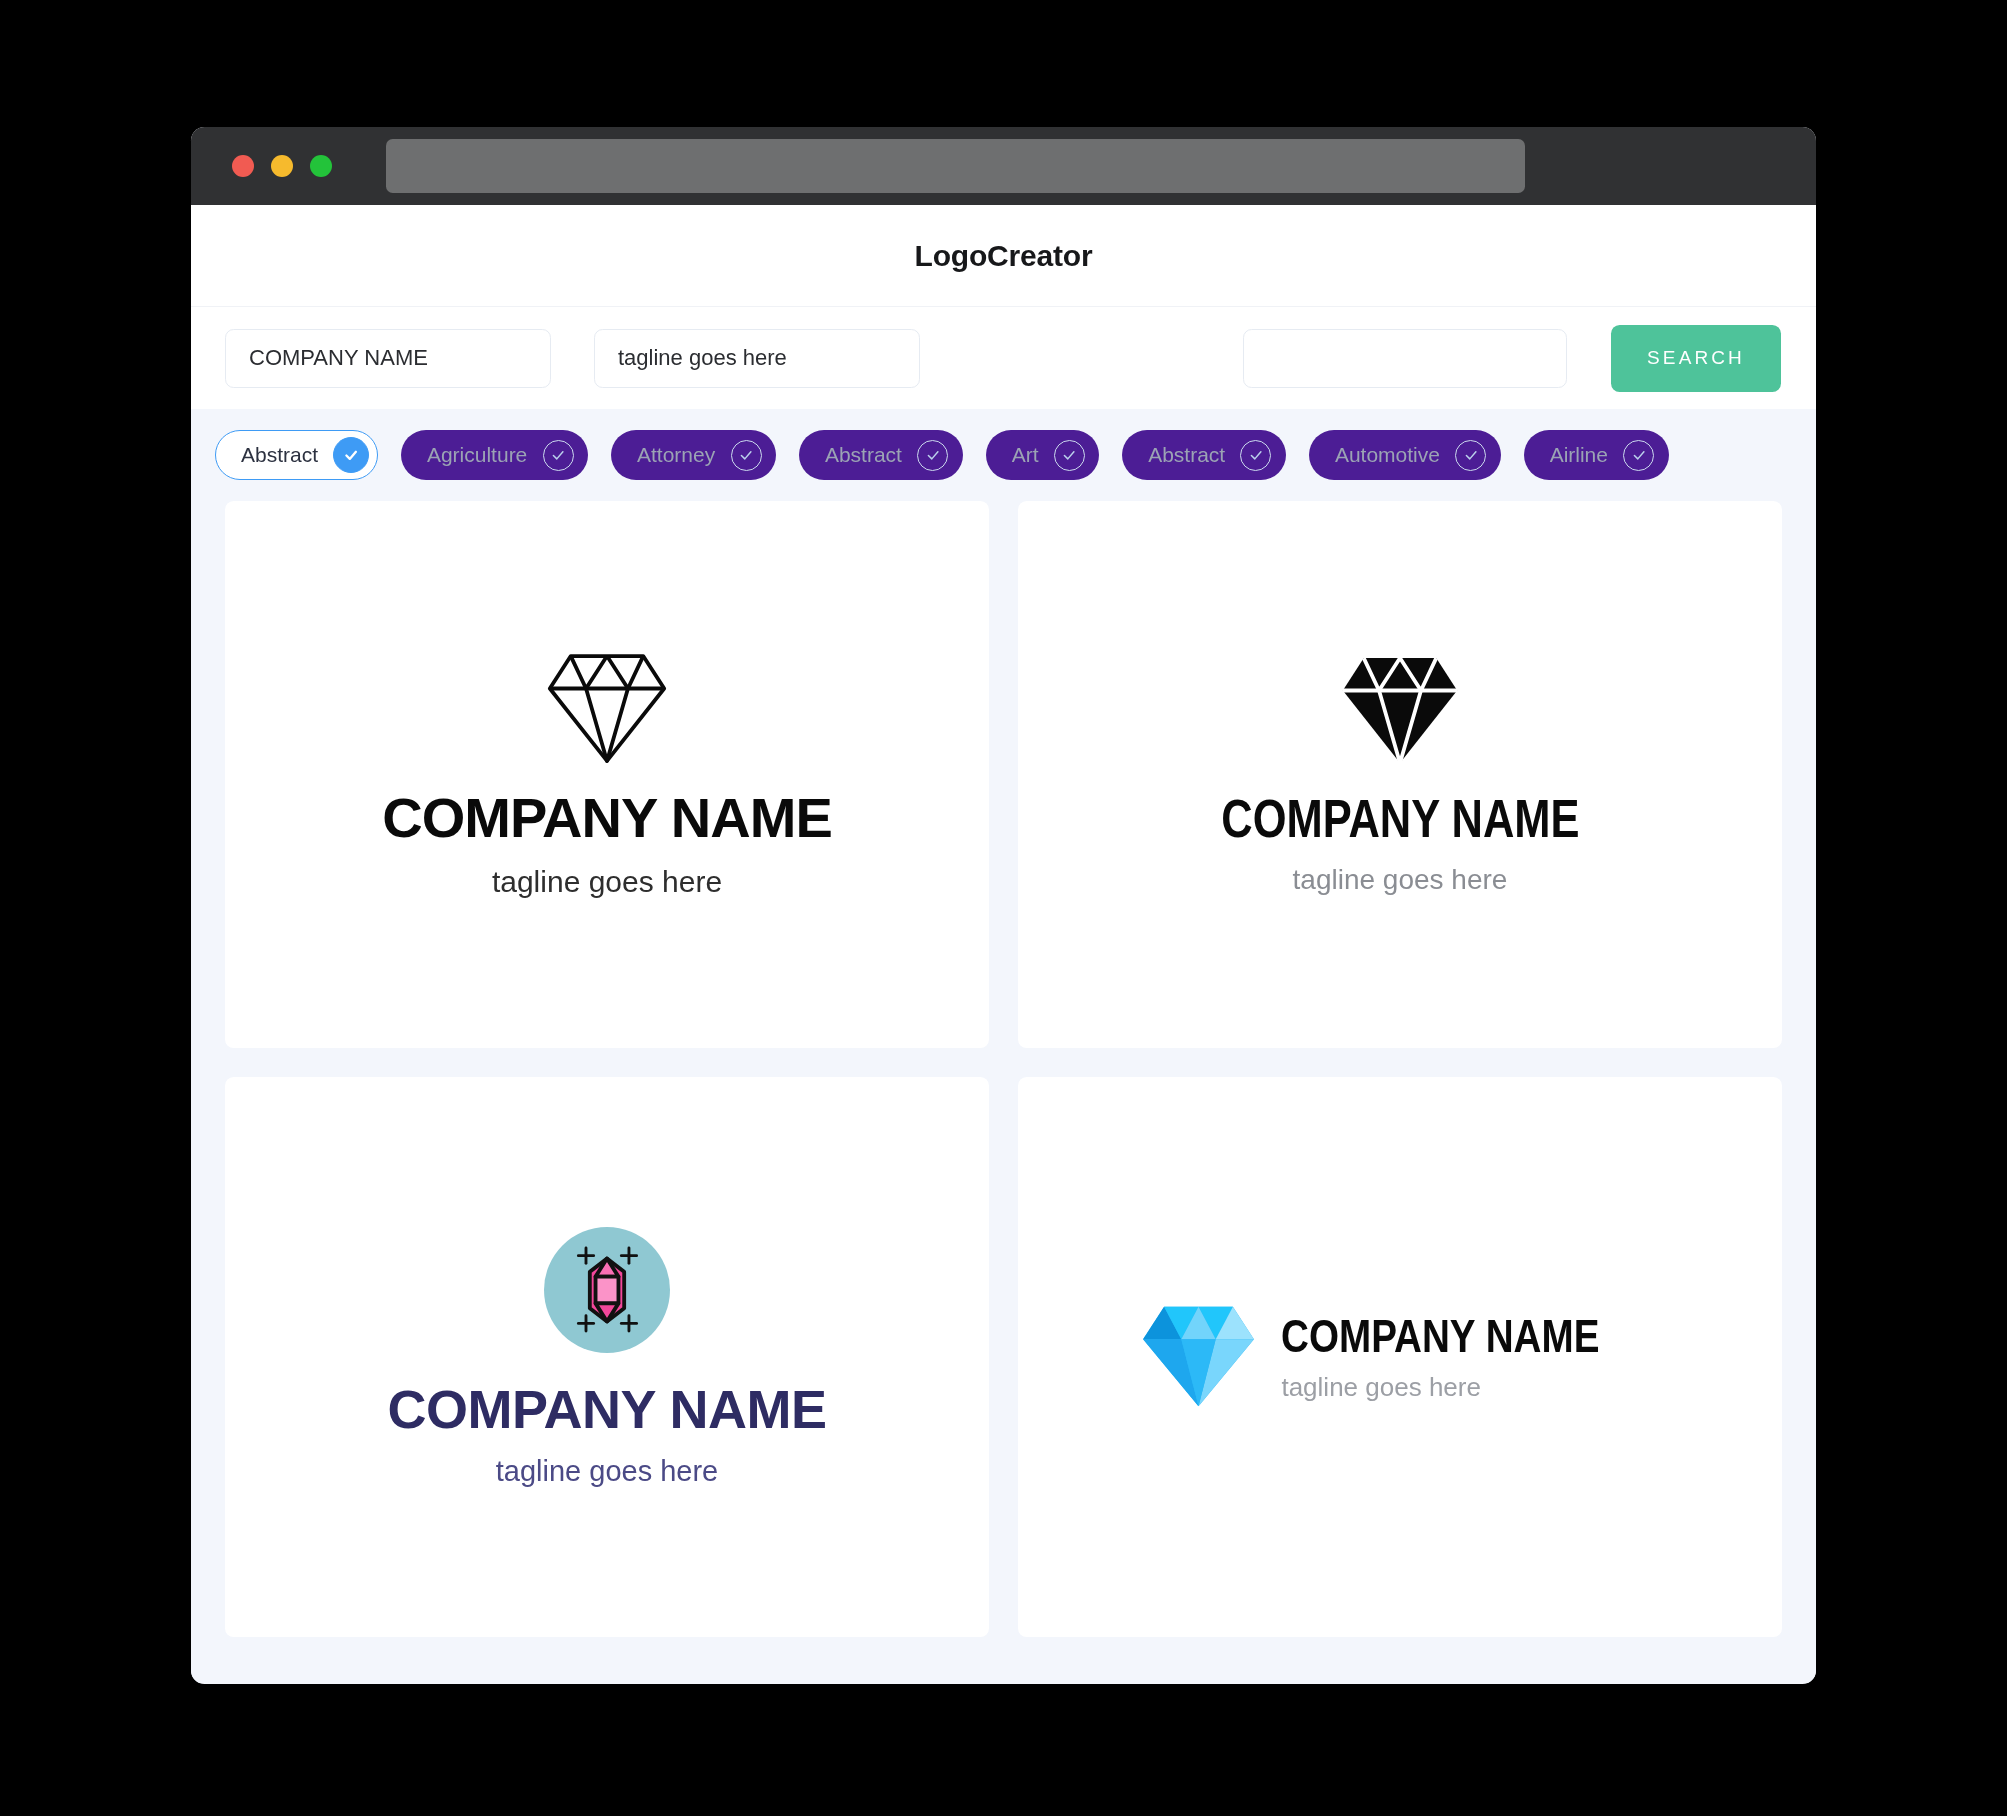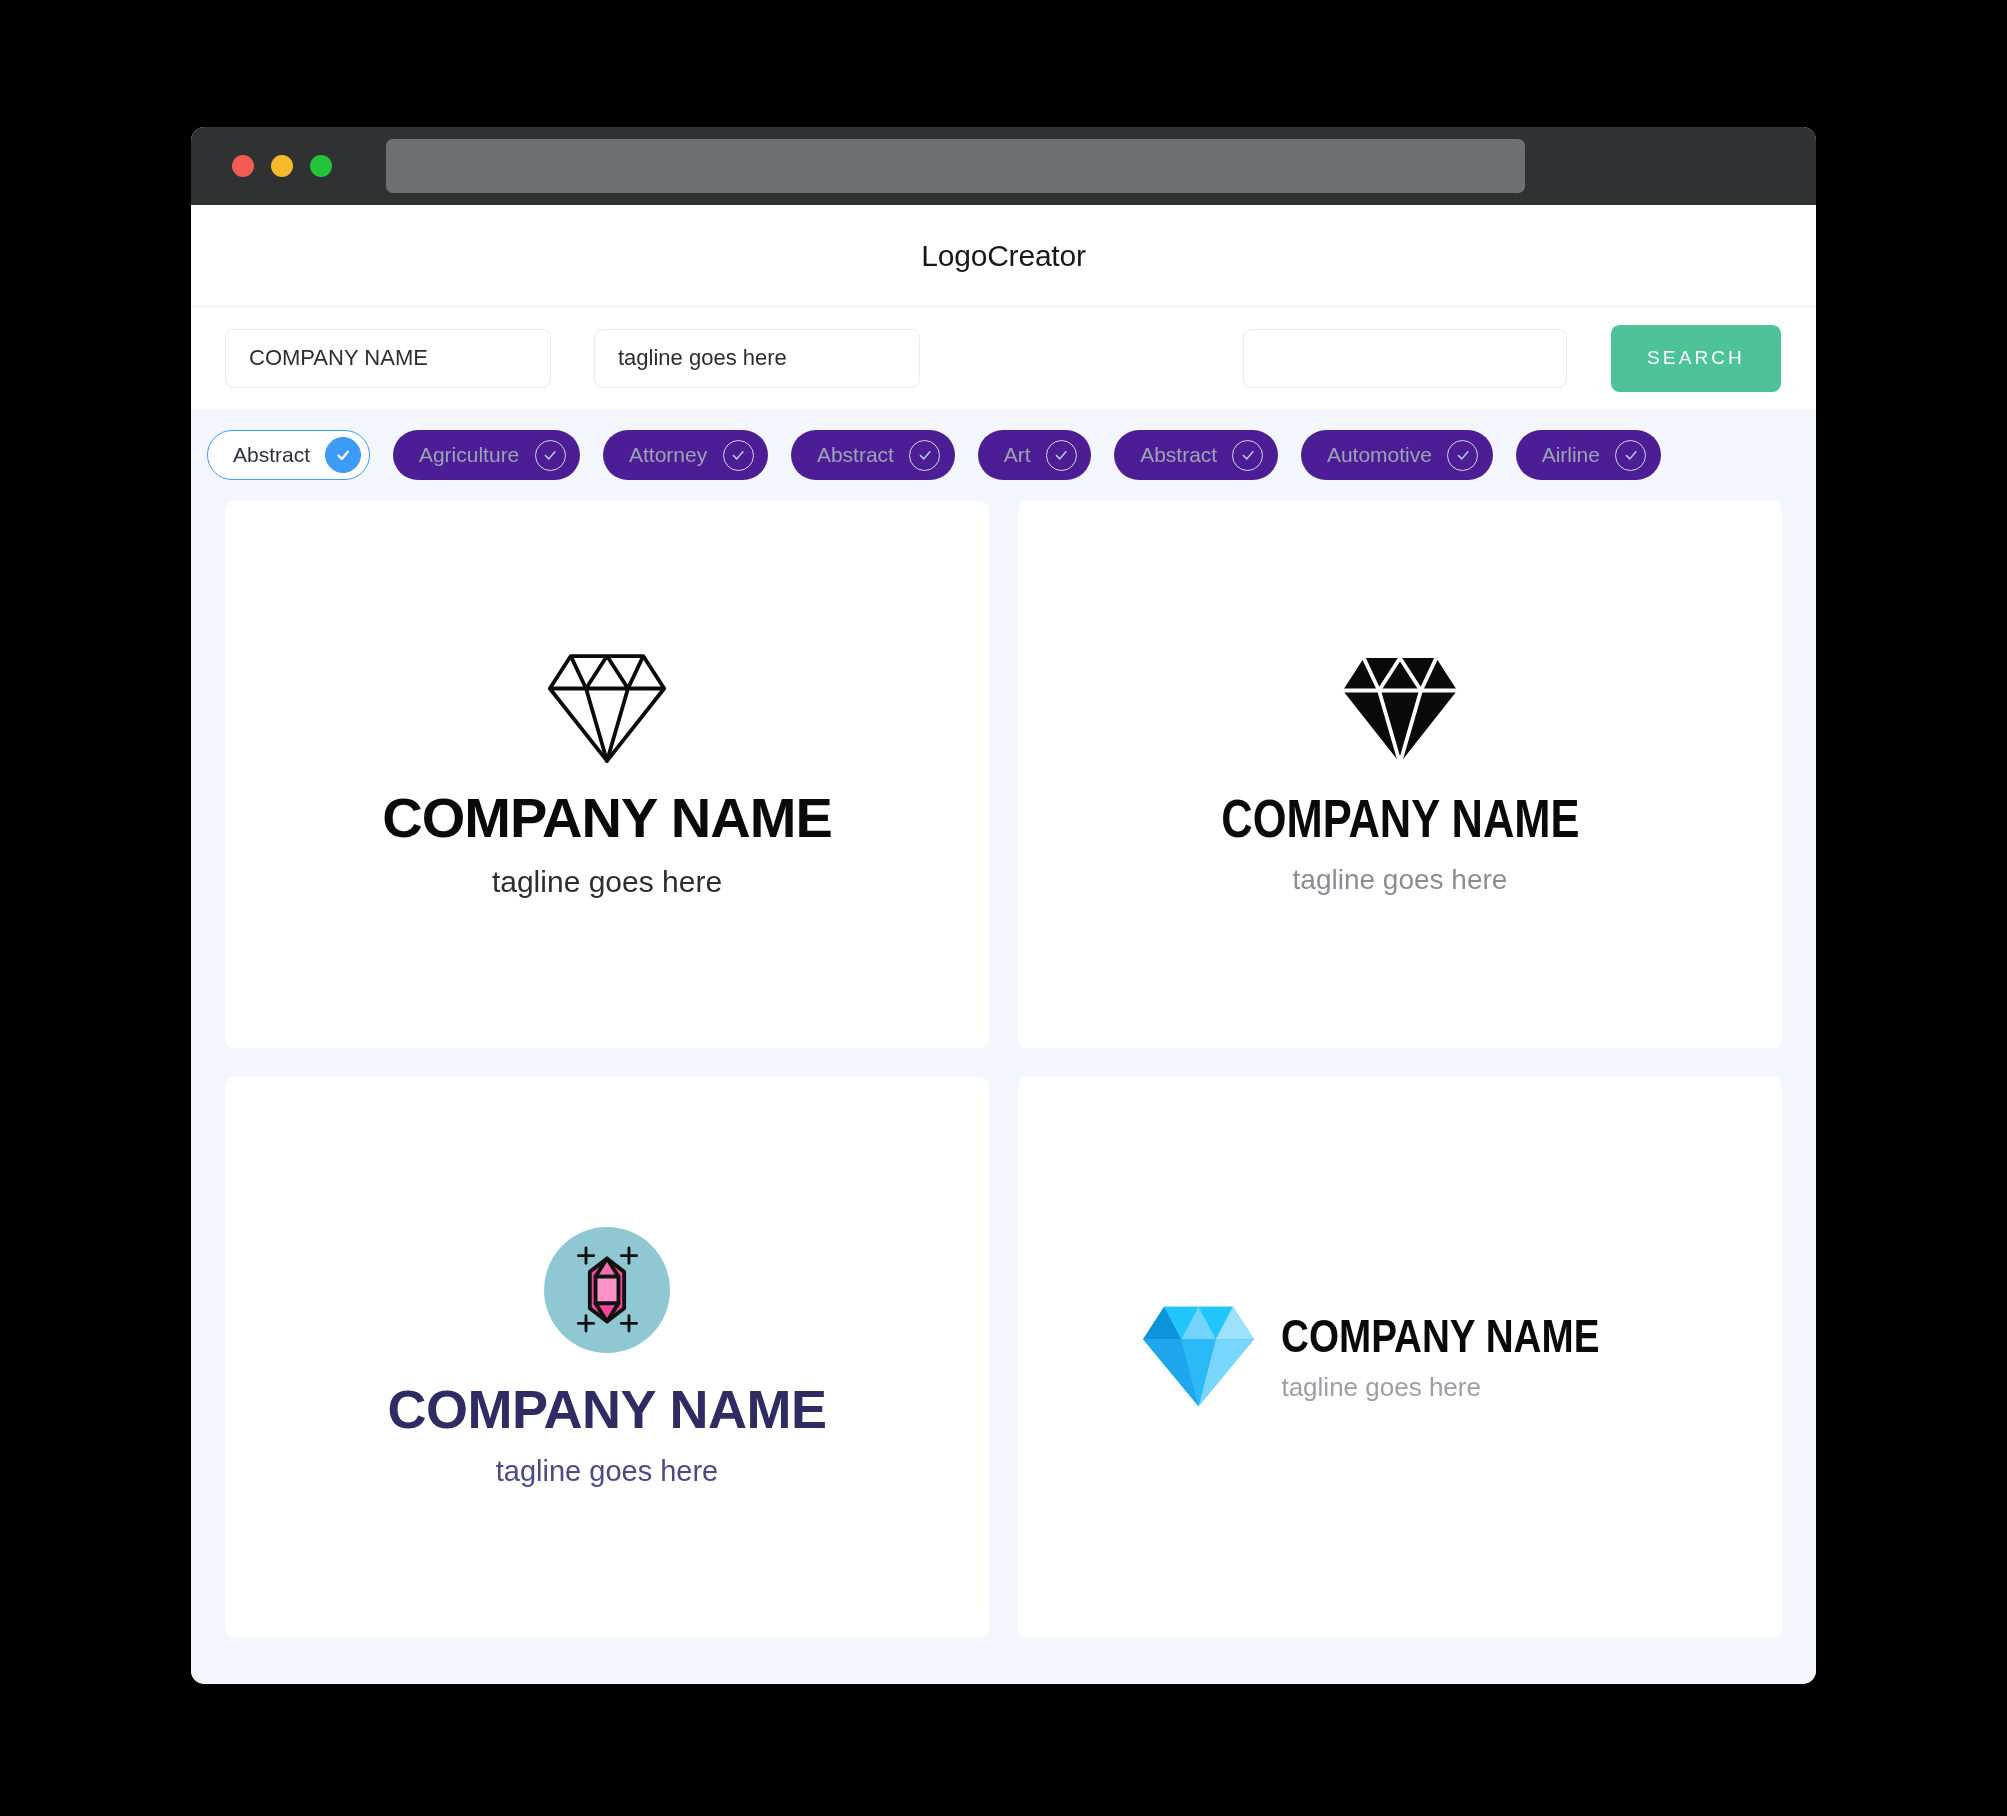--- a/index.html
+++ b/index.html
@@ -58,21 +58,21 @@
   
   .appheader {
     height: 101px;
     background: #FFFFFF;
     display: flex;
     align-items: center;
     justify-content: center;
   }
   .apptitle {
     font-size: 30px;
-    font-weight: normal;
+    font-weight: bold;
     color: #17181A;
     letter-spacing: -0.2px;
   }
 
   
   .searchrow {
     height: 103px;
     background: #FFFFFF;
     border-top: 1px solid #F0F2F6;
     display: flex;
@@ -110,21 +110,21 @@
     cursor: pointer;
   }
 
   
   .chipstrip {
     position: relative;
     height: 92px;
     background: #F3F6FC;
     display: flex;
     align-items: center;
-    padding-left: 16px;
+    padding-left: 24px;
     overflow: hidden;
   }
   .chip {
     display: flex;
     align-items: center;
     height: 50px;
     background: #4c1d95;
     border: 1px solid transparent;
     border-radius: 25px;
     padding: 0 13.4px 0 25px;

